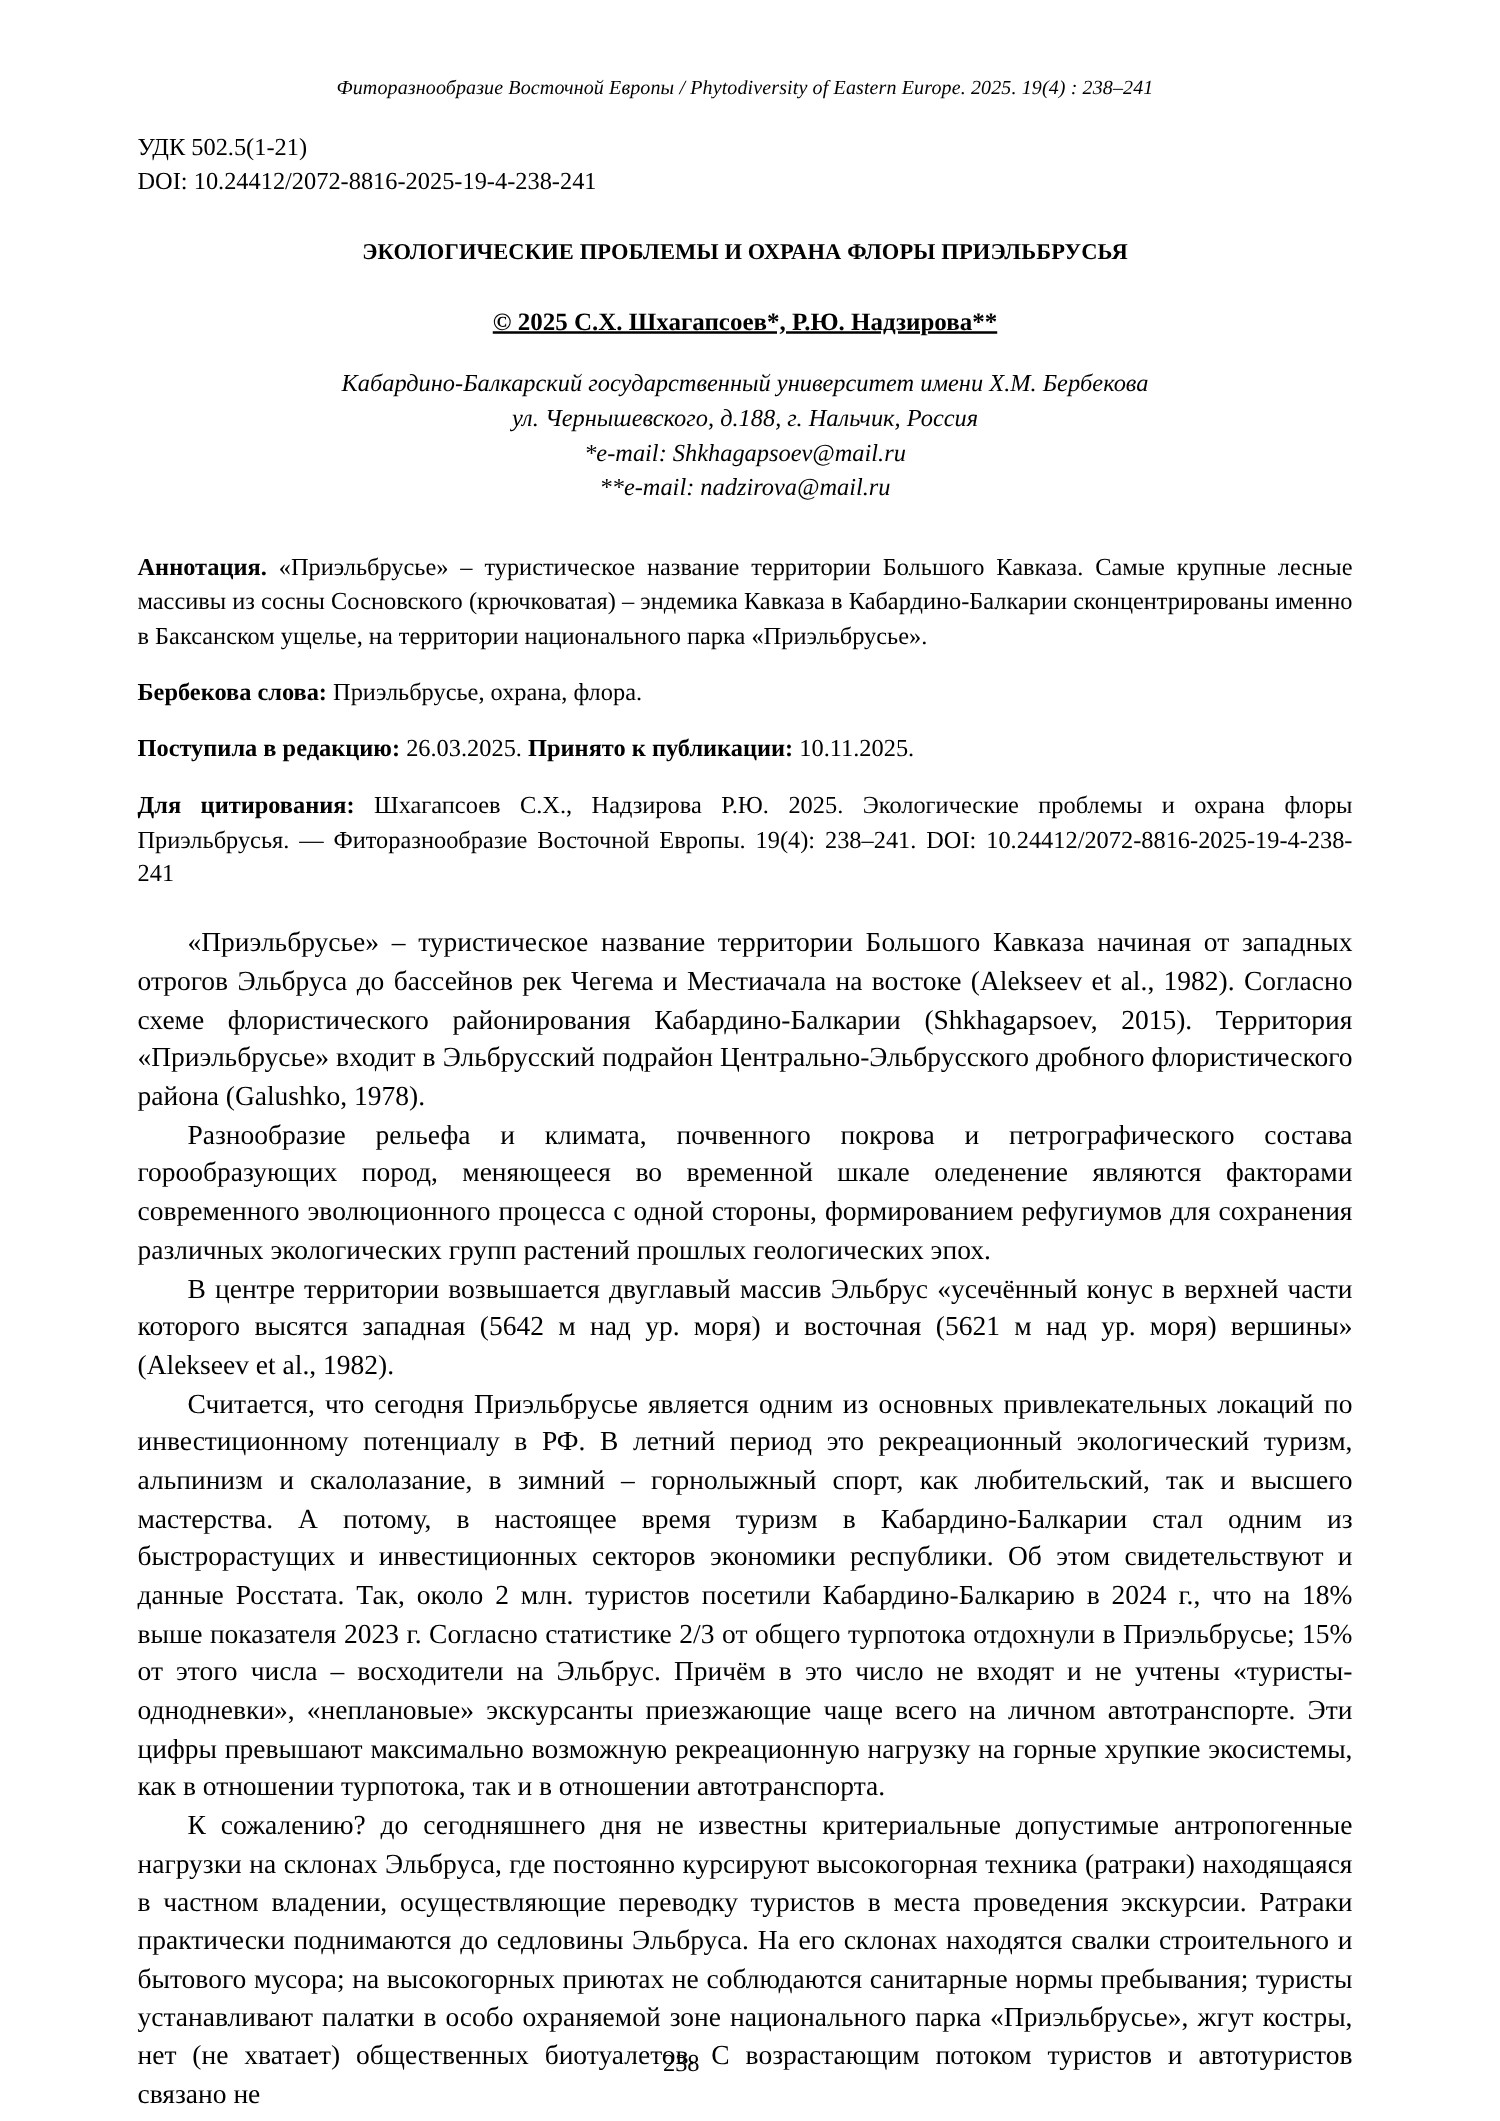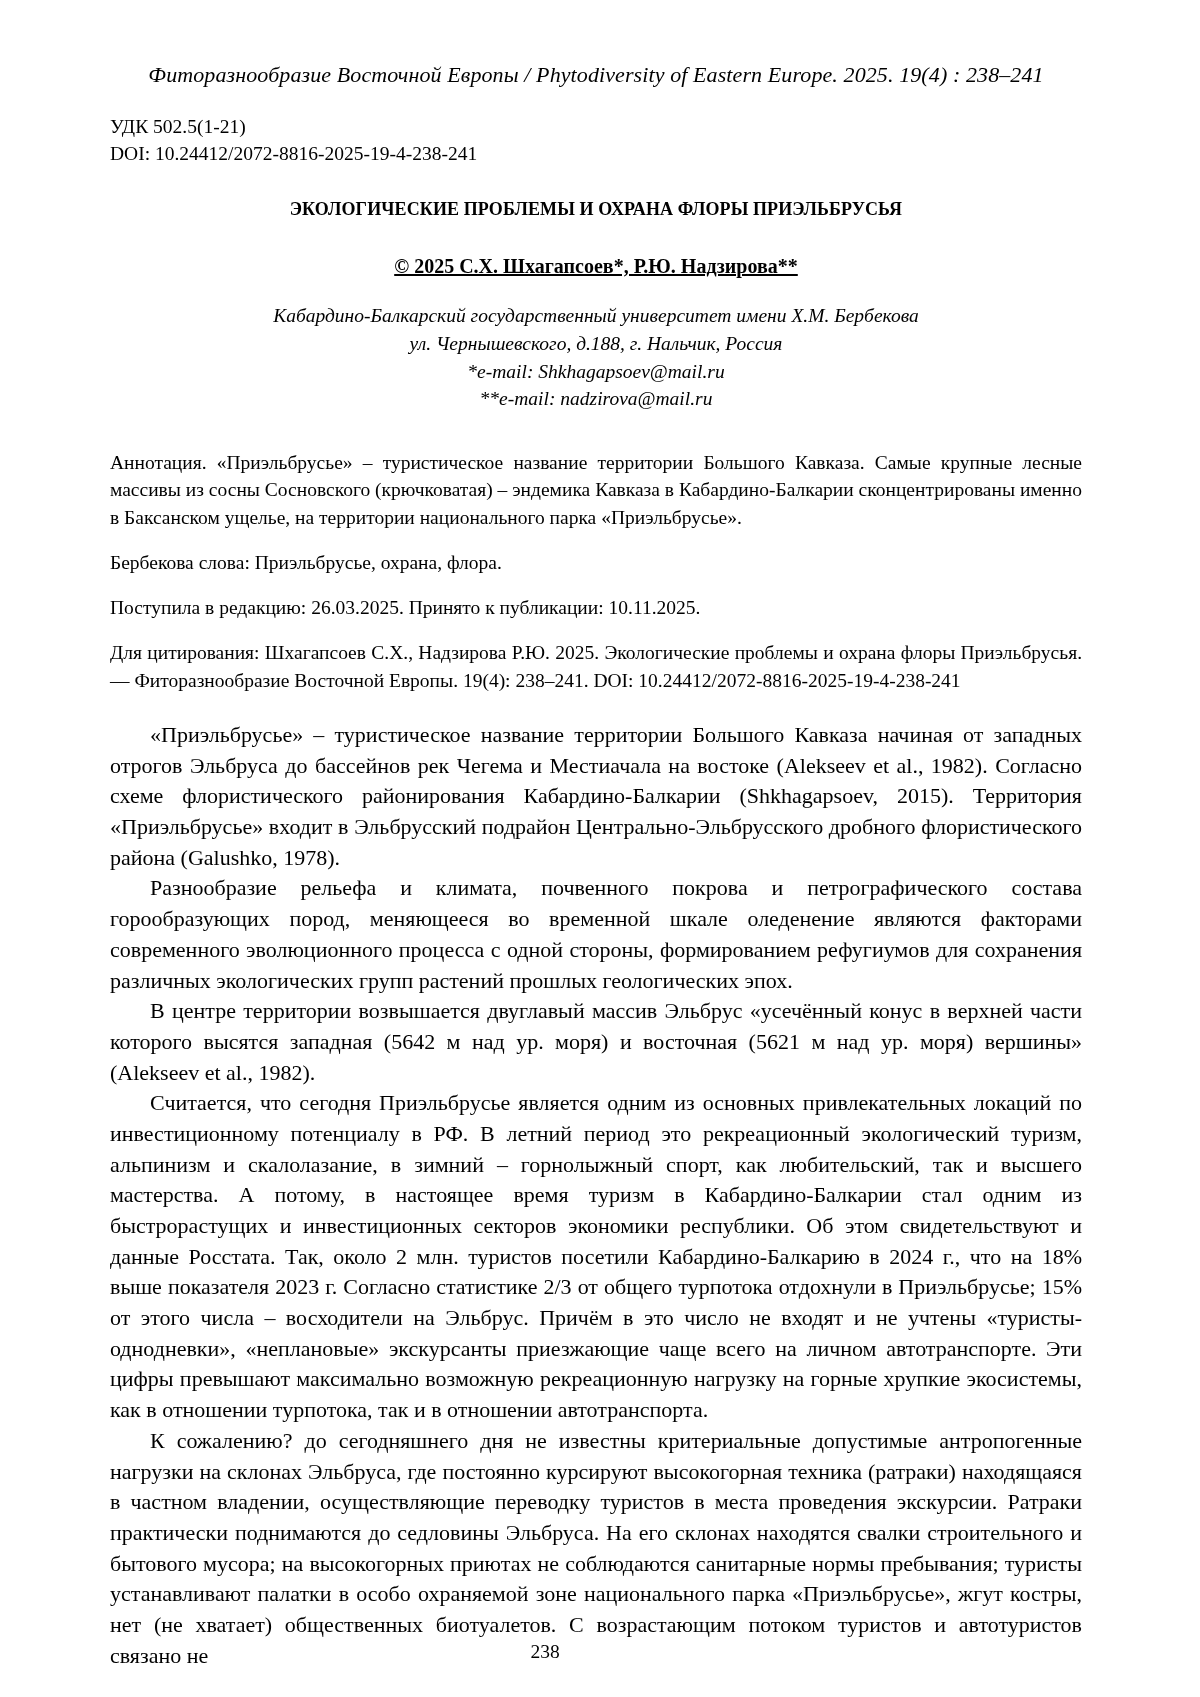--- a/index.html
+++ b/index.html
@@ -17,21 +17,21 @@
   .page {
     box-sizing: border-box;
     width: 1200px;
     height: 1697px;
     padding: 62px 118px 40px 110px;
     position: relative;
   }
   .running-head {
     text-align: center;
     font-style: italic;
-    font-size: 22px;
+    font-size: 16px;
     letter-spacing: 0.1px;
     margin-bottom: 26px;
   }
   .meta-line {
     font-size: 19.5px;
     line-height: 1.38;
   }
   .udc-block {
     margin-bottom: 30px;
   }
@@ -70,21 +70,21 @@
   p.body-par {
     text-align: justify;
     font-size: 22px;
     line-height: 1.395;
     margin: 0;
     text-indent: 40px;
   }
   .body-text {
     margin-top: 26px;
   }
-  b, .b { font-weight: normal; }
+  b, .b { font-weight: bold; }
   .kw { margin-top: 0; }
   .page-number {
     position: absolute;
     bottom: 34px;
     left: 0;
     width: 1090px;
     text-align: center;
     font-size: 19.5px;
   }
 </style>

